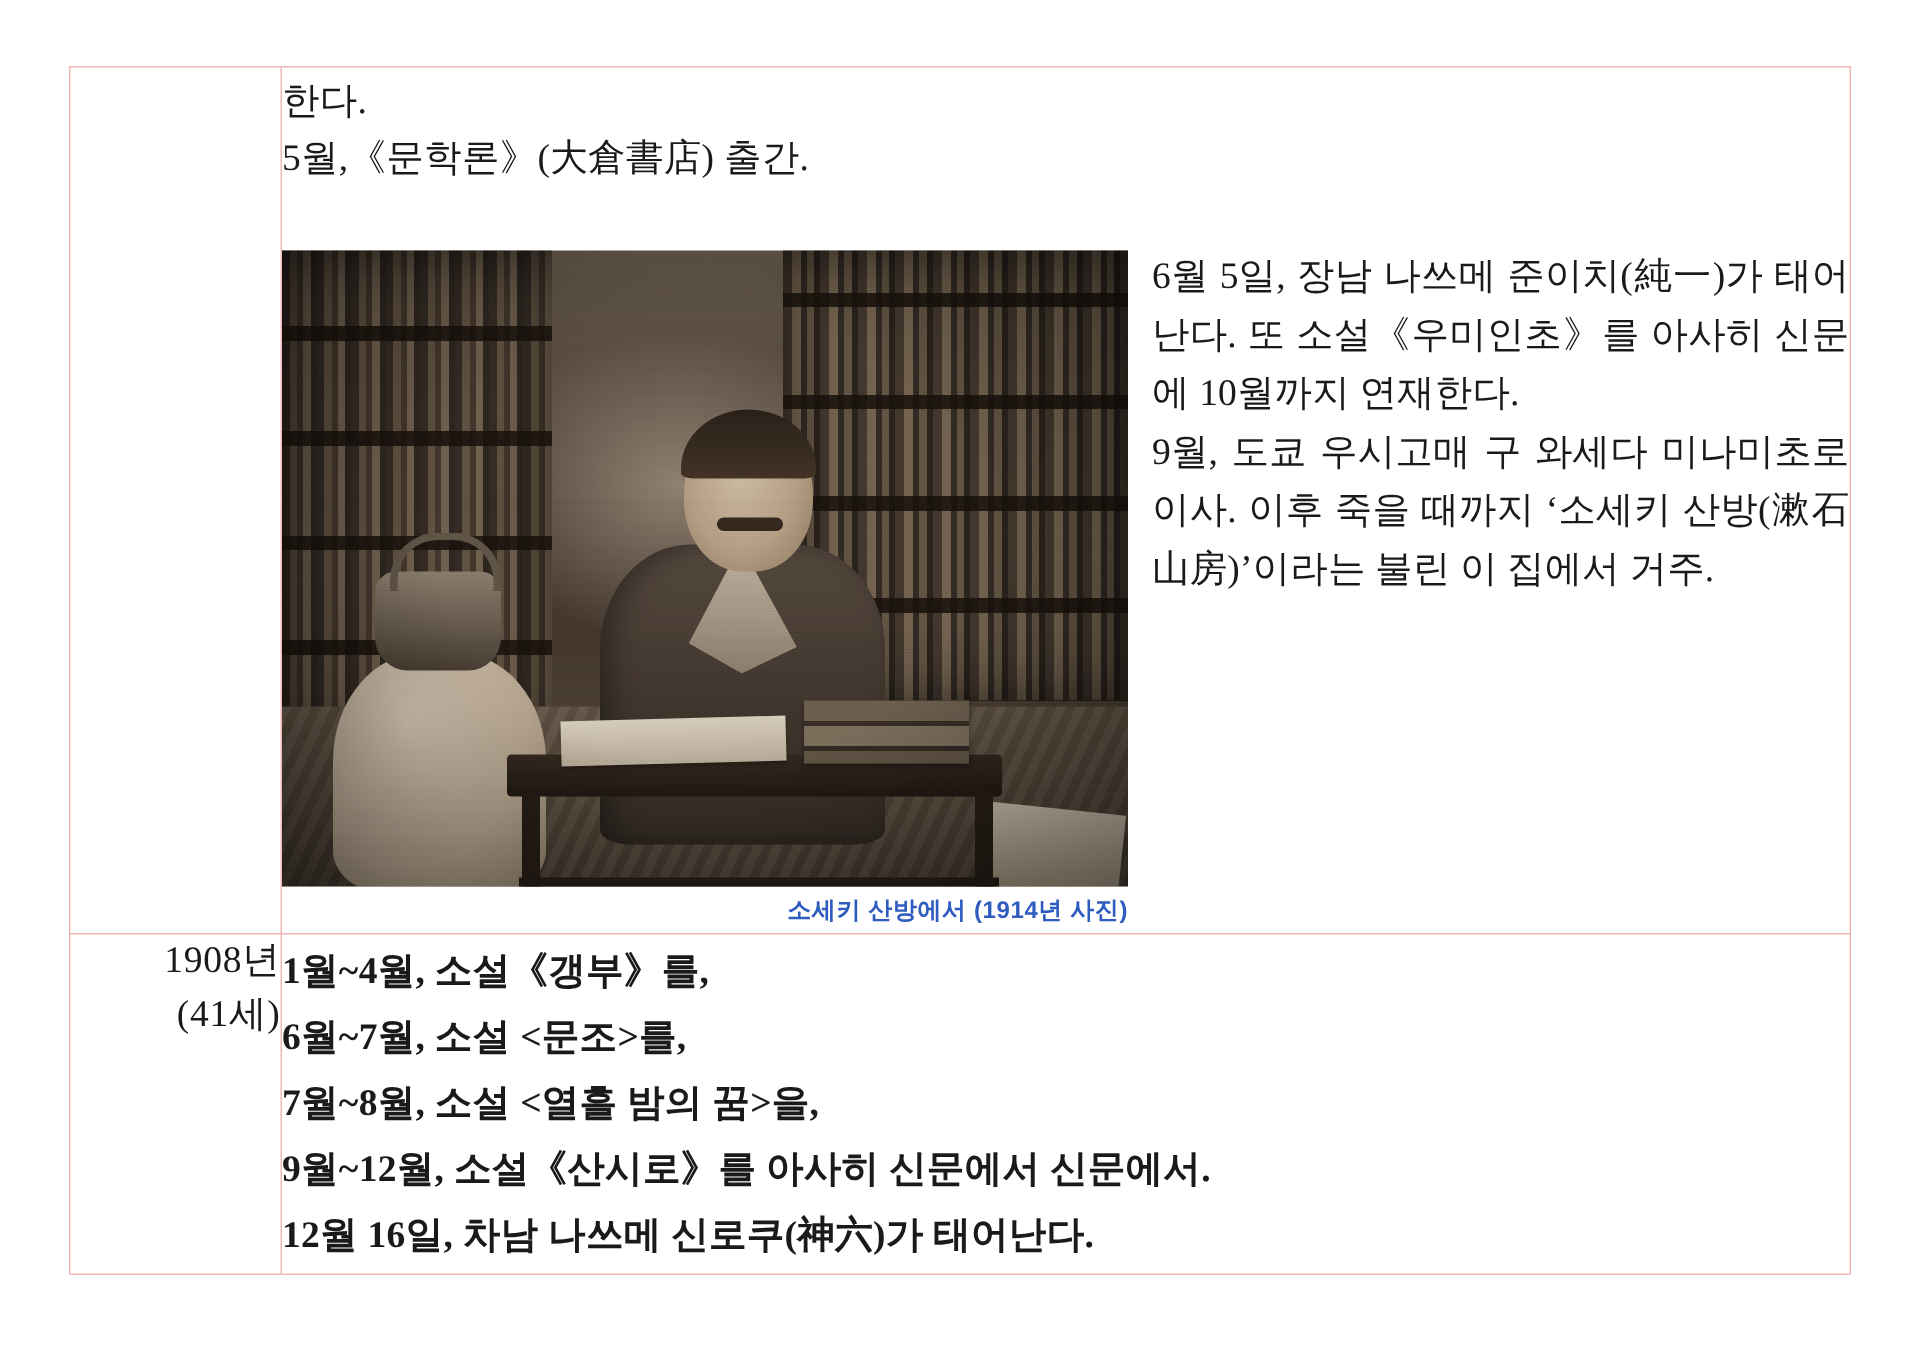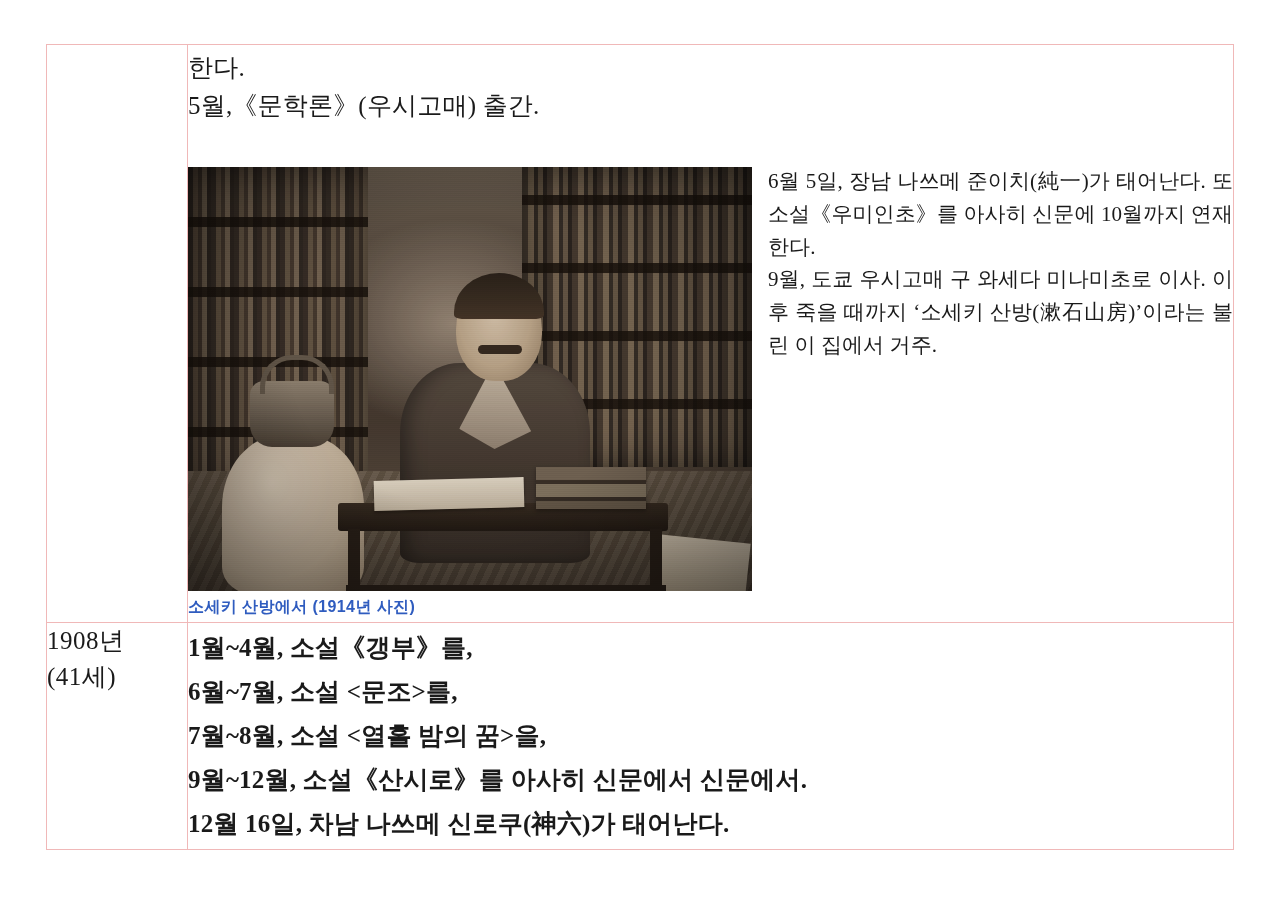--- a/index.html
+++ b/index.html
@@ -30,21 +30,21 @@
   }
 
   table.chronology td {
     border: 1px solid #f0b8b8;
     vertical-align: top;
     padding: 0;
   }
 
   td.year-cell {
     width: 140px;
-    text-align: left;
+    text-align: right;
     vertical-align: middle;
     font-size: 25px;
     line-height: 1.45;
     letter-spacing: 0.5px;
     padding: 6px 4px;
   }
 
   td.body-cell {
     padding: 8px 12px 10px 14px;
   }
@@ -272,31 +272,31 @@
   }
   .photo .vignette {
     position: absolute;
     inset: 0;
     background: radial-gradient(ellipse at 50% 45%, rgba(0,0,0,0) 45%, rgba(0,0,0,0.45) 100%);
     pointer-events: none;
   }
 
   .caption {
     margin-top: 6px;
-    text-align: left;
+    text-align: right;
     color: #2f5cbf;
     font-family: "Liberation Sans", sans-serif;
     font-size: 16px;
     font-weight: bold;
     letter-spacing: 0.4px;
   }
 
   .para-right {
     overflow: hidden;
-    font-size: 21px;
+    font-size: 25px;
     line-height: 1.56;
     letter-spacing: 0.1px;
     text-align: justify;
     padding-top: 2px;
     margin-top: 38px;
   }
 
   
   .row2-lines {
     padding: 6px 0 4px 0;
@@ -313,21 +313,21 @@
 <div class="page">
   <table class="chronology">
     <tbody>
       <tr>
         <td class="year-cell">
           <span></span>
         </td>
         <td class="body-cell">
           <div class="row1-top">
             <div class="text-line">한다.</div>
-            <div class="text-line">5월,《문학론》(우시고매) 출간.</div>
+            <div class="text-line">5월,《문학론》(大倉書店) 출간.</div>
           </div>
 
           <div class="row1-flow">
             <figure class="figure">
               <div class="photo">
                 <div class="base"></div>
                 <div class="shelfL"></div>
                 <div class="shelfL-lines"></div>
                 <div class="shelfR"></div>
                 <div class="shelfR-lines"></div>

